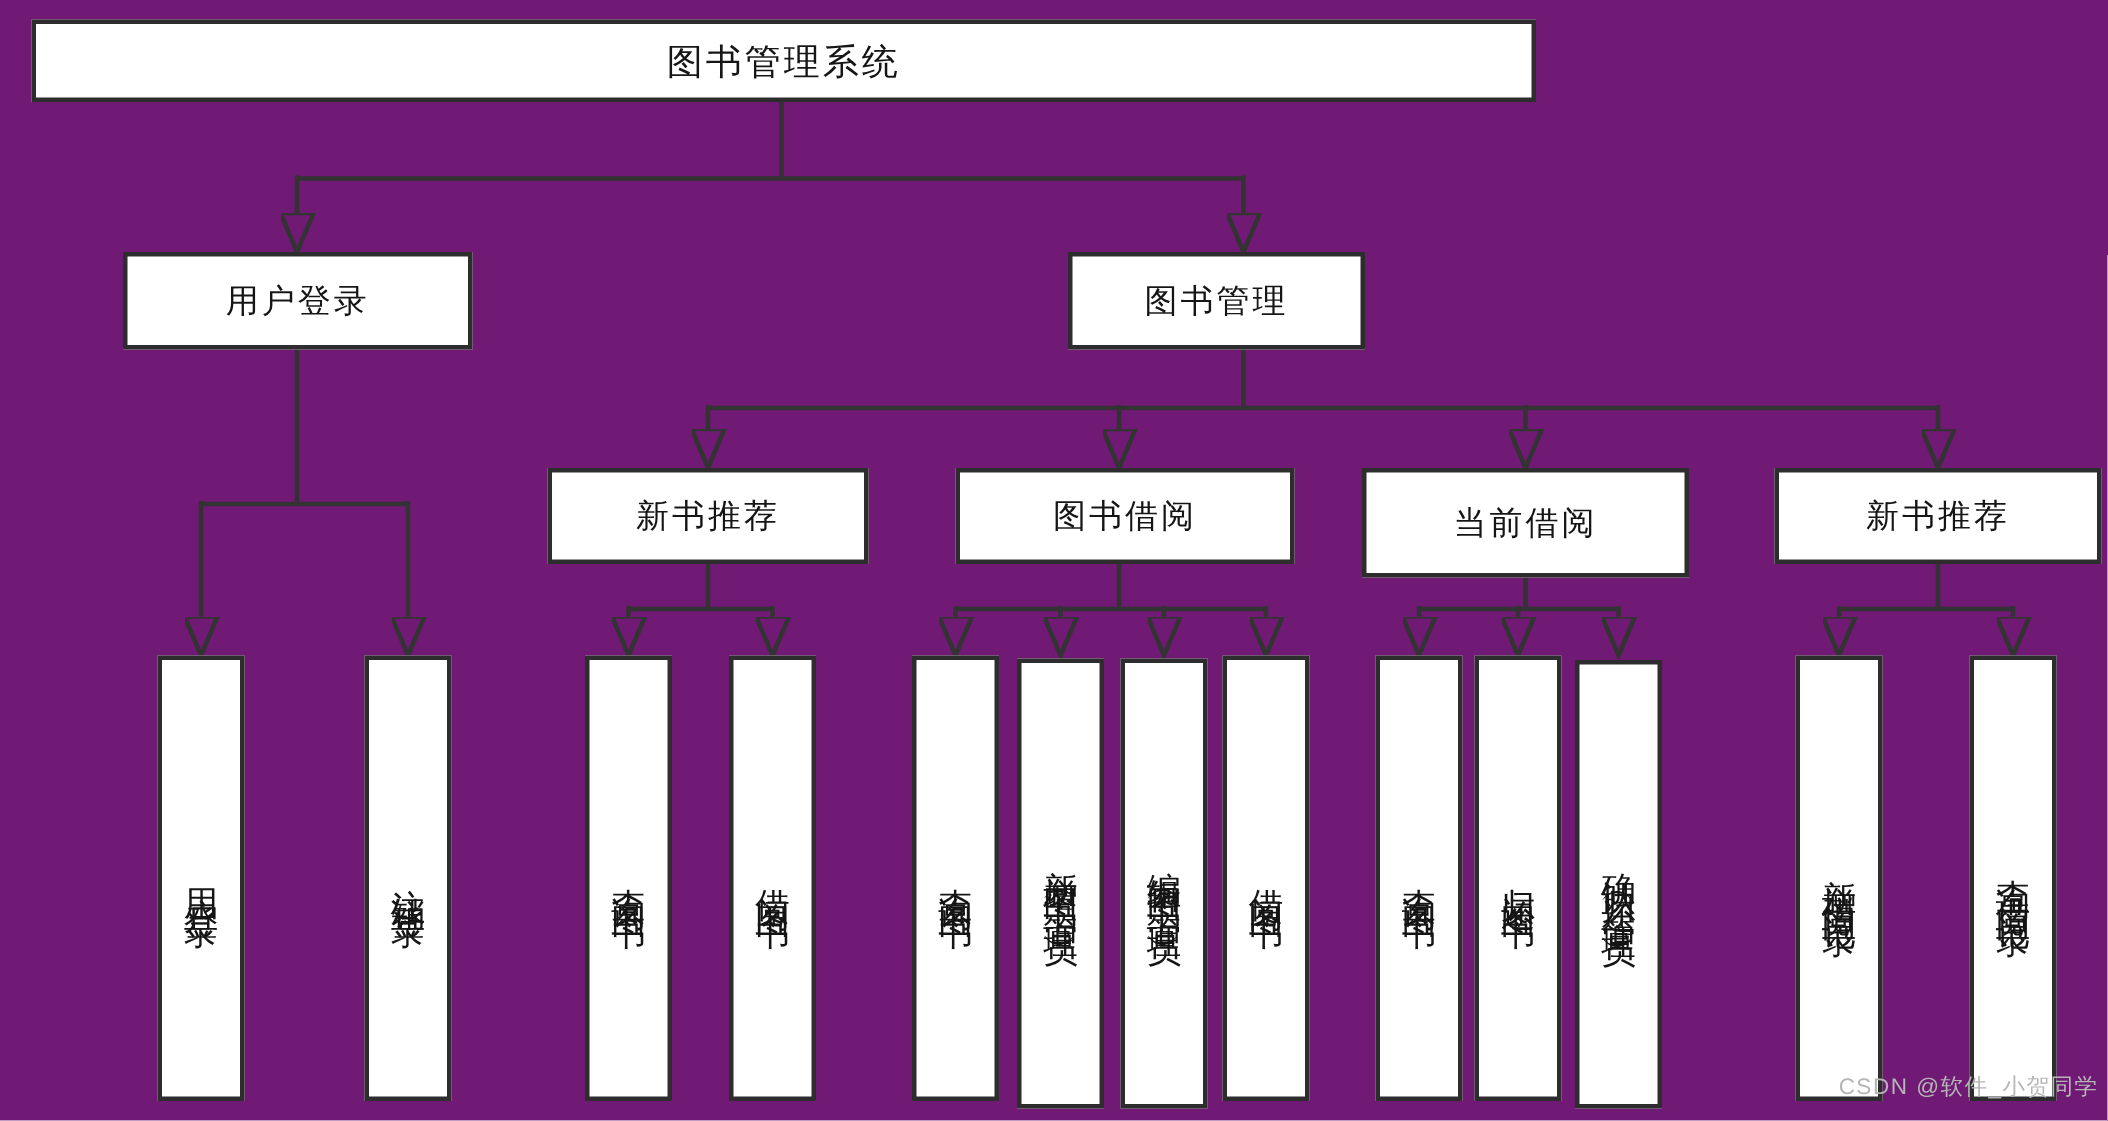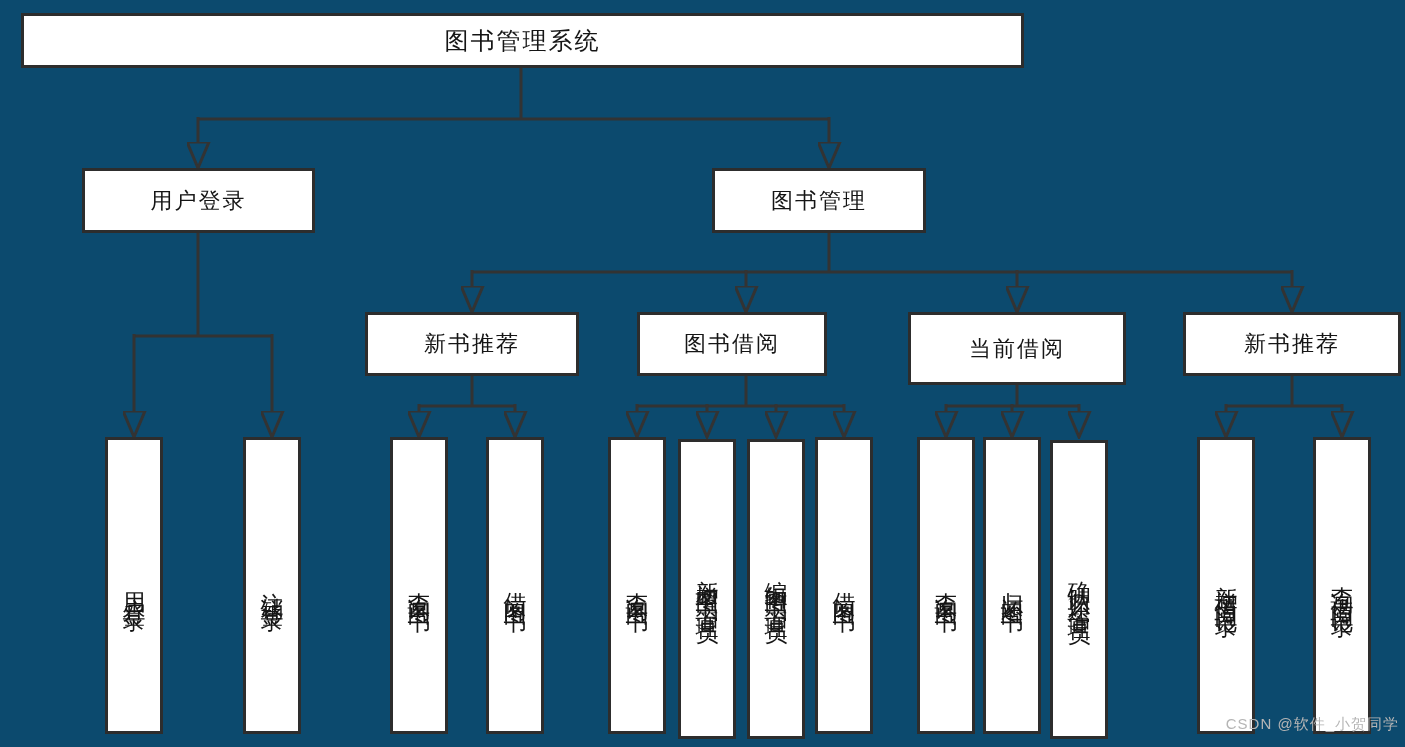--- a/index.html
+++ b/index.html
@@ -1,20 +1,20 @@
 <!DOCTYPE html>
 <html><head>
 <meta charset="utf-8">
 <style>
   html, body { margin: 0; padding: 0; background: #ffffff; }
   .canvas {
     position: relative;
     width: 1405px;
     height: 747px;
-    background: #0c4a6e;
+    background: #701a75;
     font-family: "Liberation Sans", sans-serif;
     overflow: hidden;
   }
   svg.connectors {
     position: absolute;
     left: 0; top: 0;
     width: 1405px; height: 747px;
   }
   .connectors path { stroke: #333333; stroke-width: 3; fill: none; }
   .node {
@@ -94,28 +94,28 @@
     <path d="M1342,404 V411" marker-end="url(#arrowDown)"></path>
   </svg>
 
   <div class="node hbox root" style="left:21px; top:13px; width:1003px; height:55px;">
     <span>图书管理系统</span>
   </div>
 
   <div class="node hbox" style="left:82px; top:168px; width:233px; height:65px;">
     <span>用户登录</span>
   </div>
-  <div class="node hbox" style="left:712px; top:168px; width:214px; height:65px;font-family:Liberation Mono, monospace;">
+  <div class="node hbox" style="left:712px; top:168px; width:198px; height:65px;font-family:Liberation Mono, monospace;">
     <span>图书管理</span>
   </div>
 
   <div class="node hbox" style="left:365px; top:312px; width:214px; height:64px;">
     <span>新书推荐</span>
   </div>
-  <div class="node hbox" style="left:637px; top:312px; width:190px; height:64px;text-align:center;">
+  <div class="node hbox" style="left:637px; top:312px; width:226px; height:64px;text-align:center;">
     <span>图书借阅</span>
   </div>
   <div class="node hbox" style="left:908px; top:312px; width:218px; height:73px;">
     <span>当前借阅</span>
   </div>
   <div class="node hbox" style="left:1183px; top:312px; width:218px; height:64px;">
     <span>新书推荐</span>
   </div>
 
   <div class="node vbox" style="left:105px; top:437px; width:58px; height:297px;">

